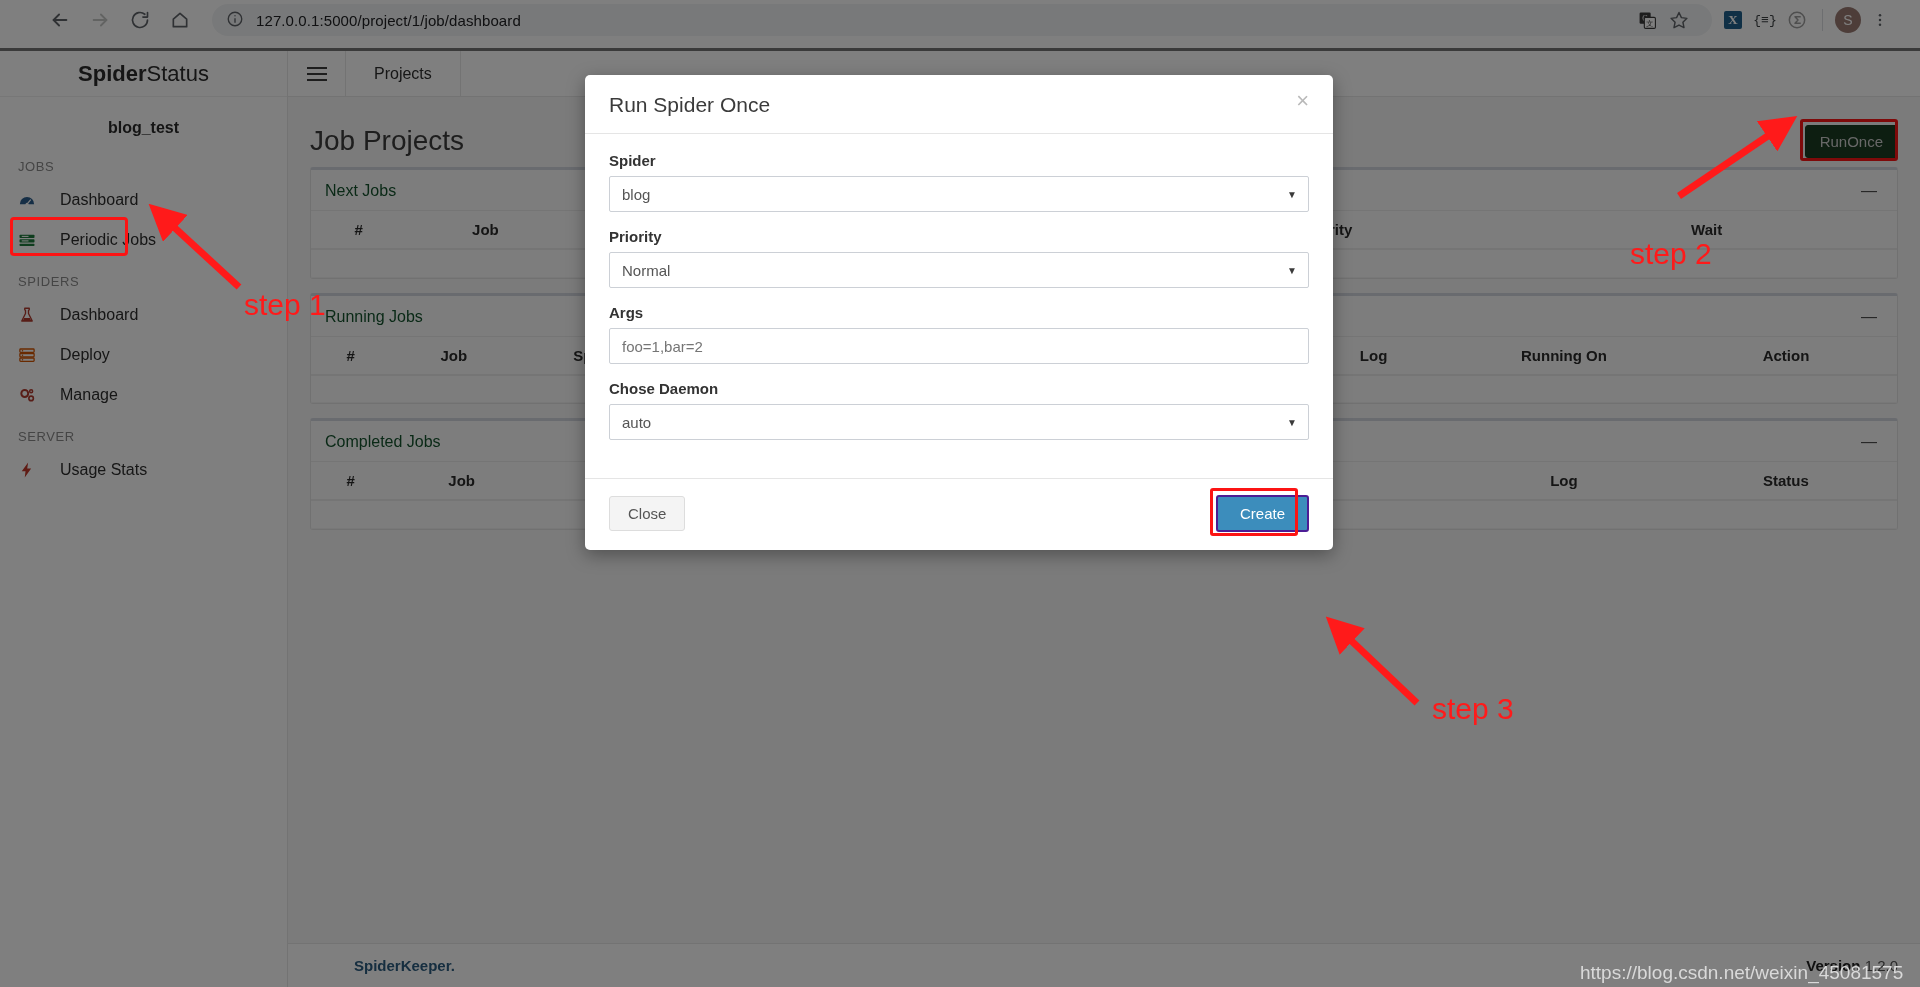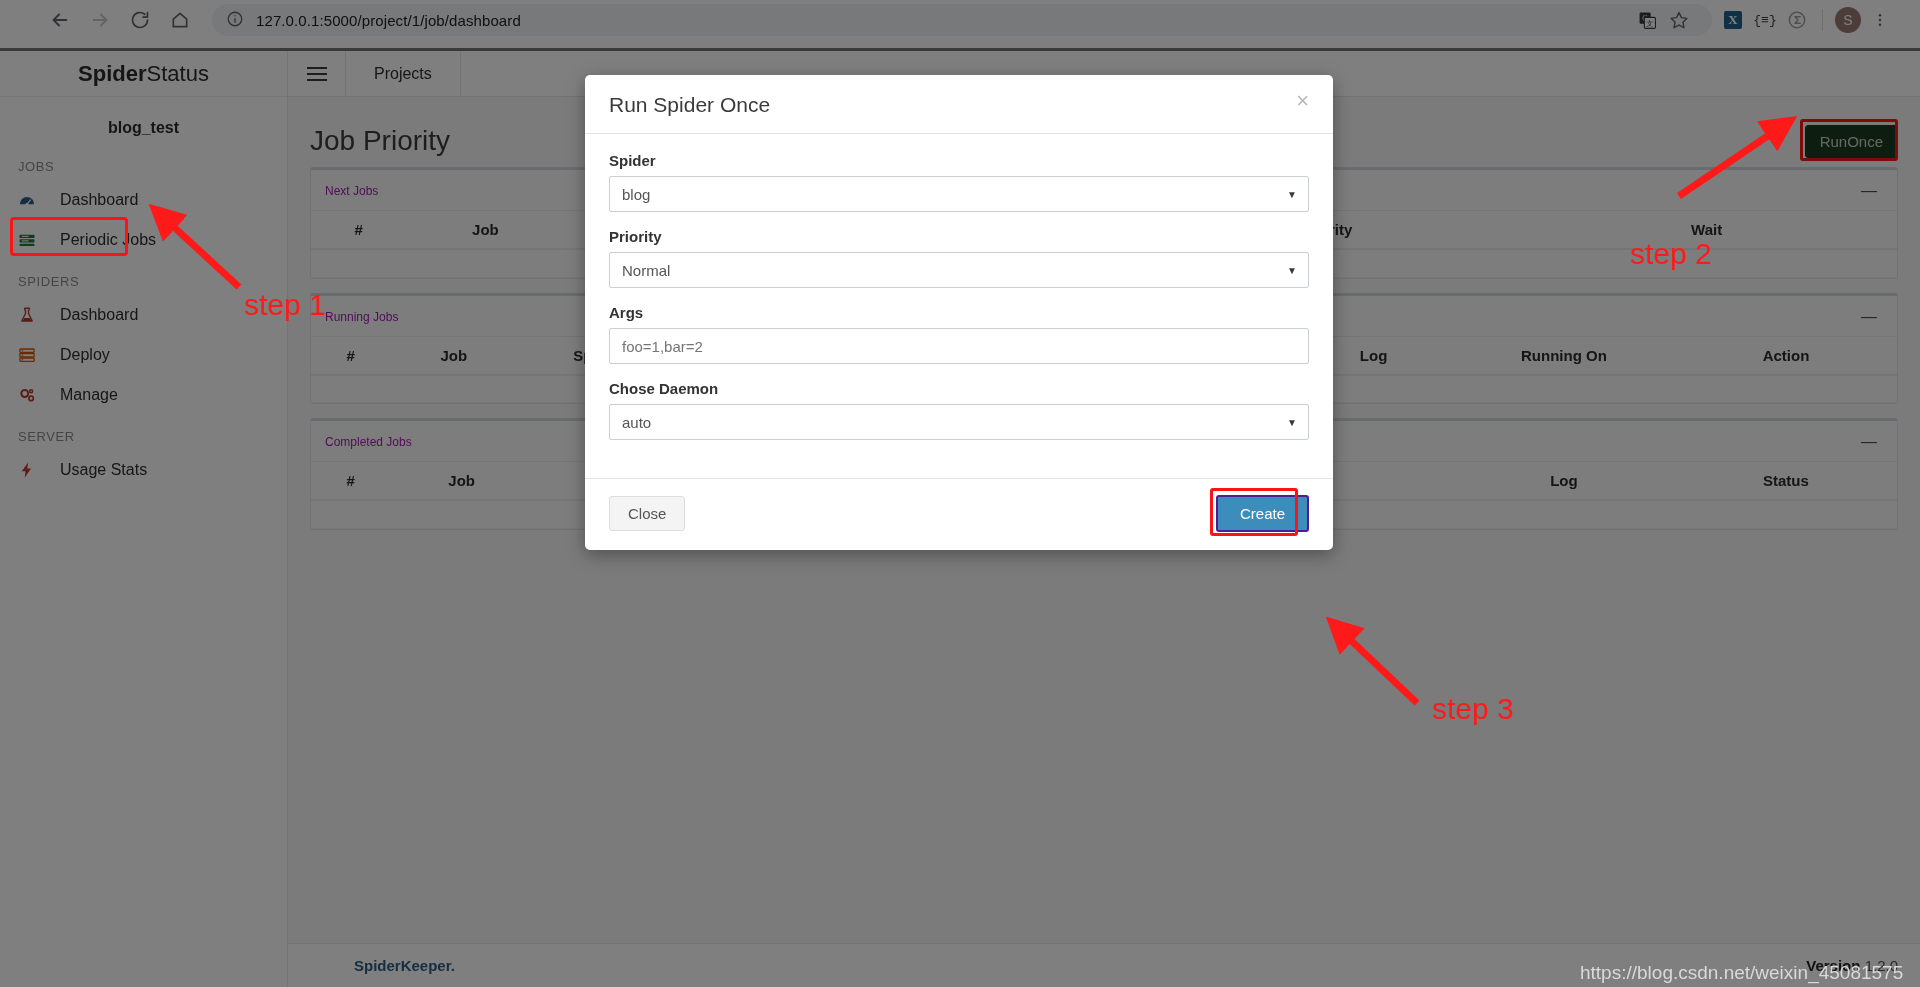--- a/index.html
+++ b/index.html
@@ -199,21 +199,21 @@
     background: #fbfbfb;
     border: 1px solid #e3e3e3;
     border-top: 3px solid #d2d6de;
     border-radius: 3px;
     margin-bottom: 14px;
   }
   .panel-head {
     display:flex; align-items:center; justify-content: space-between;
     padding: 12px 14px 10px 14px;
   }
-  .panel-title { font-size: 12px; color: #a21caf; }
+  .panel-title { font-size: 16px; color: #14532d; }
   .panel-collapse {
     color:#4a4a4a; font-size: 16px; cursor:pointer;
     padding: 0 6px;
   }
   table.jobs {
     width: 100%;
     border-collapse: collapse;
     font-size: 15px;
   }
   table.jobs th {
@@ -501,21 +501,21 @@
           <i></i>
           <i></i>
           <i></i>
         </span>
     </div>
     <div id="nav-projects">Projects</div>
   </div>
 
   <div id="content">
     <div id="content-head">
-      <h1 id="page-title">Job Priority</h1>
+      <h1 id="page-title">Job Projects</h1>
       <div id="runonce-wrap">
         <button id="runonce-btn">RunOnce</button>
         <div id="runonce-highlight"></div>
       </div>
     </div>
 
     <div class="panel">
       <div class="panel-head">
         <span class="panel-title">Next Jobs</span>
         <span class="panel-collapse">—</span>

